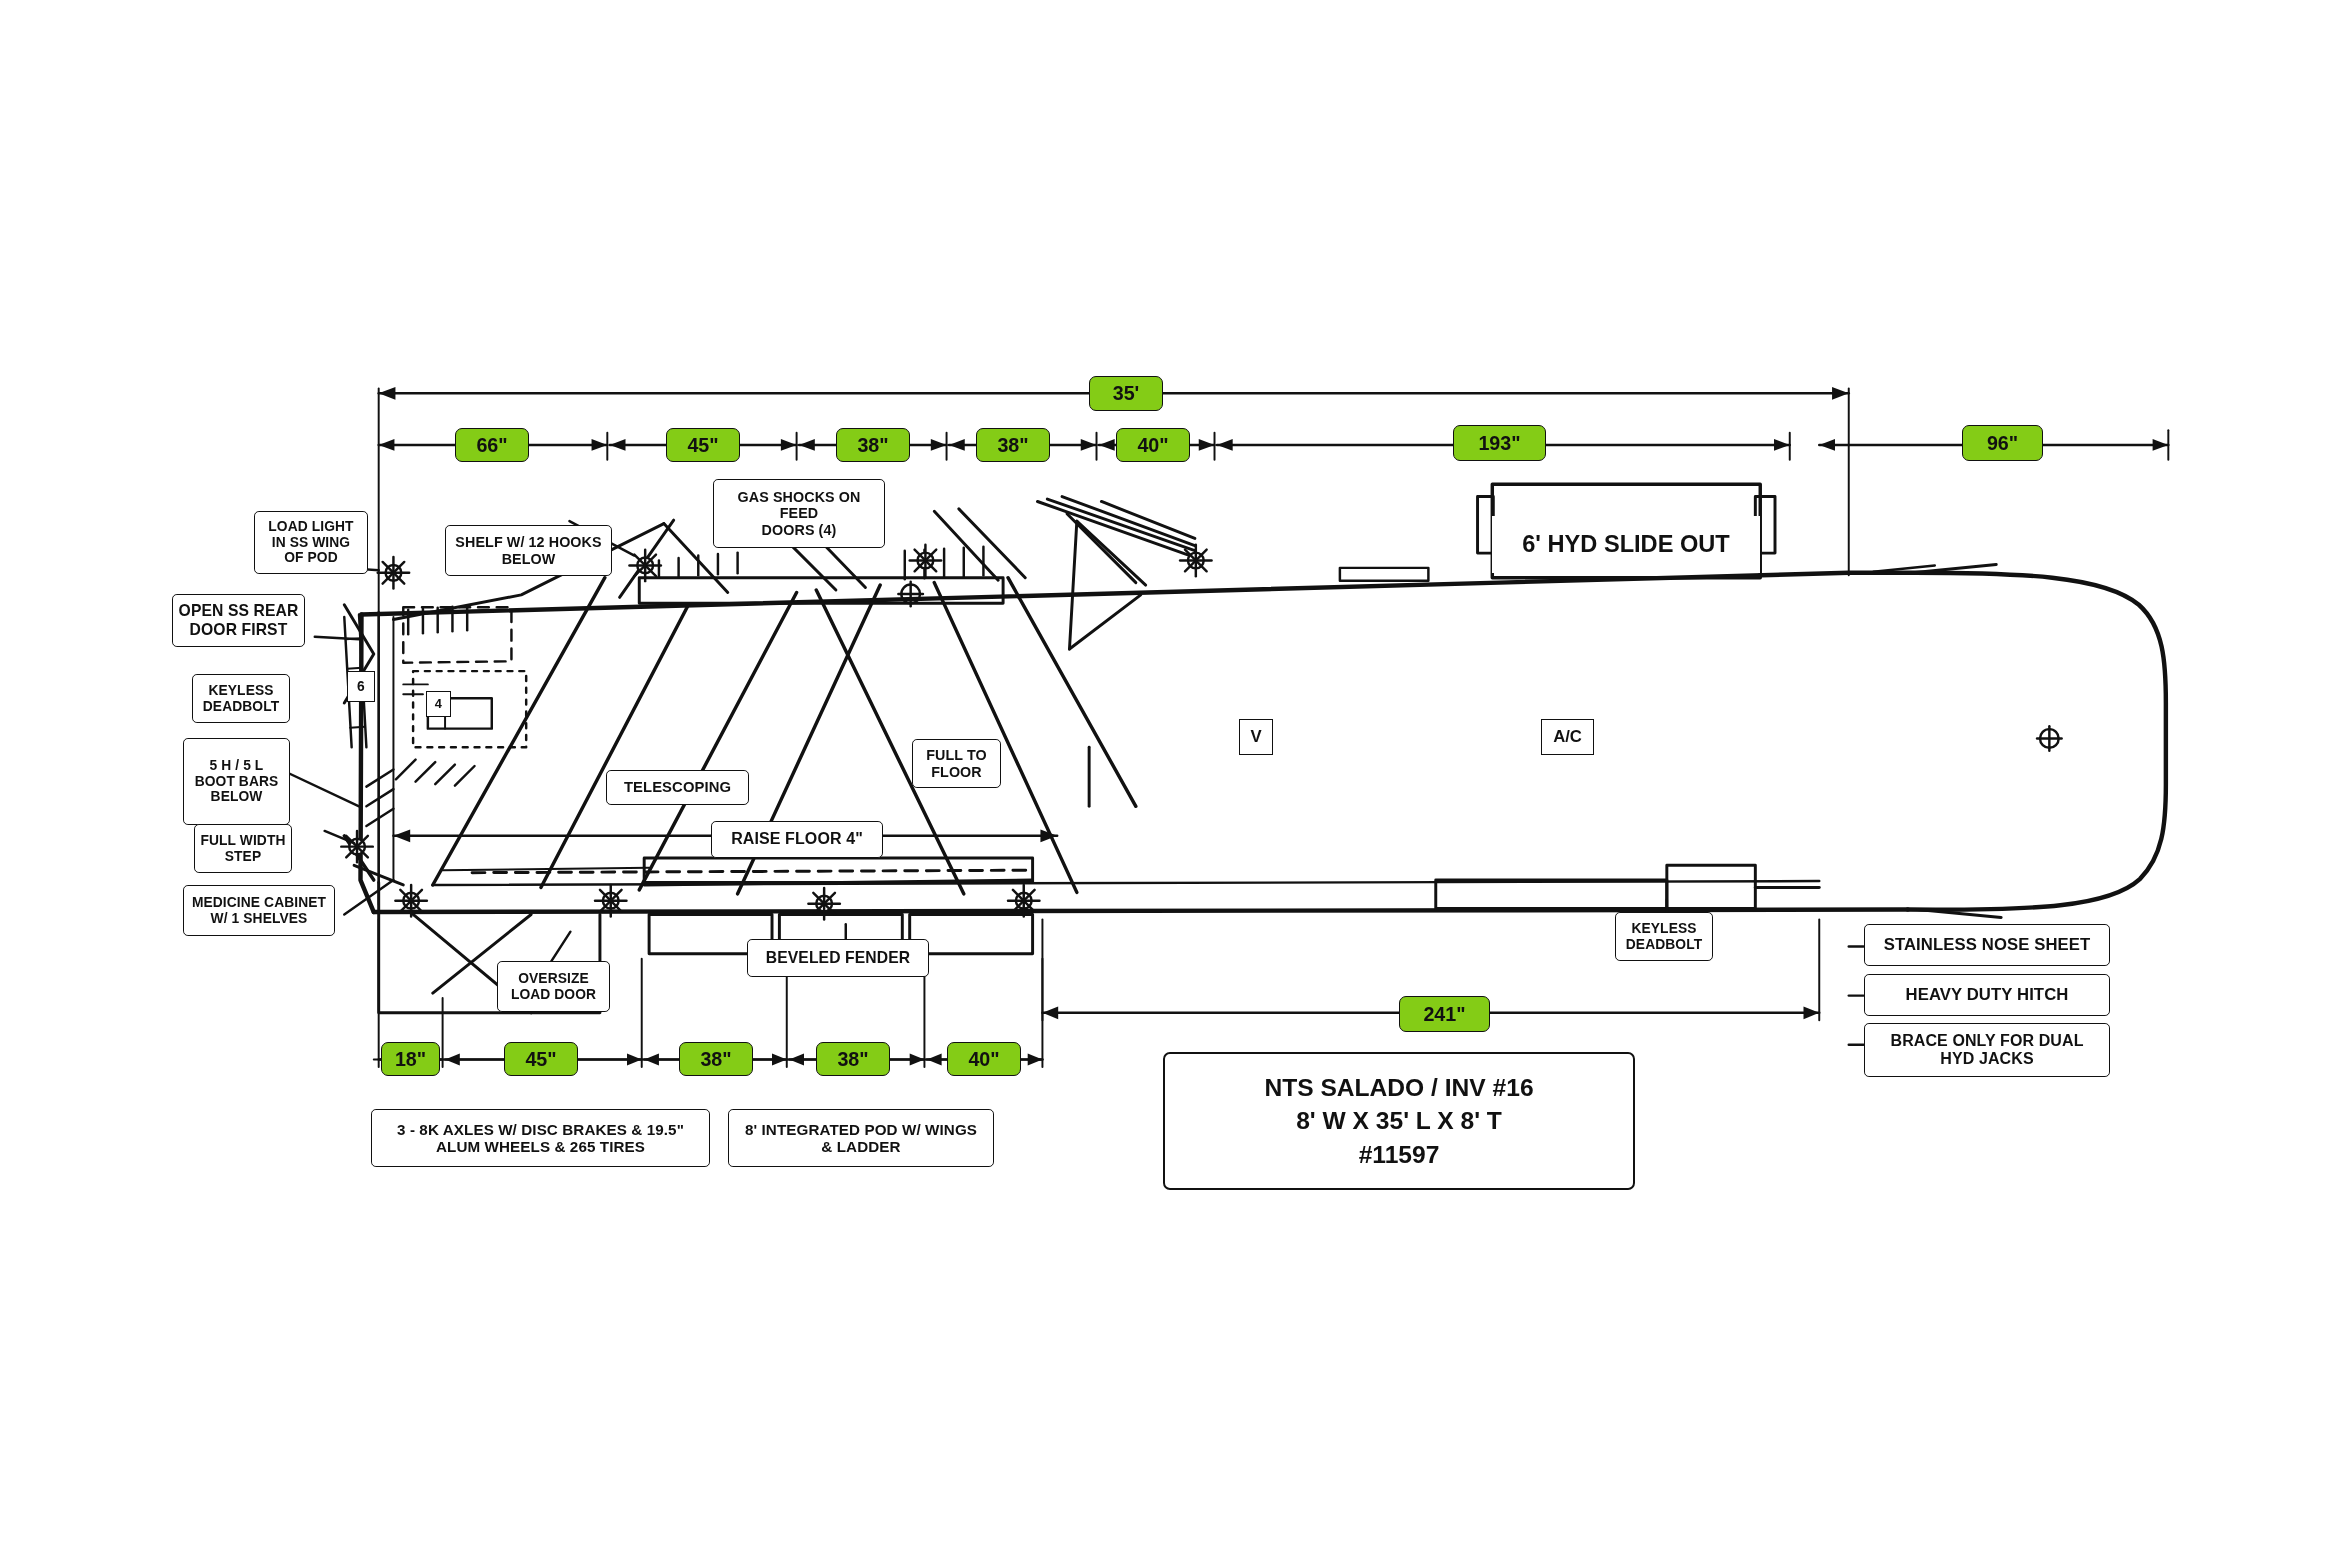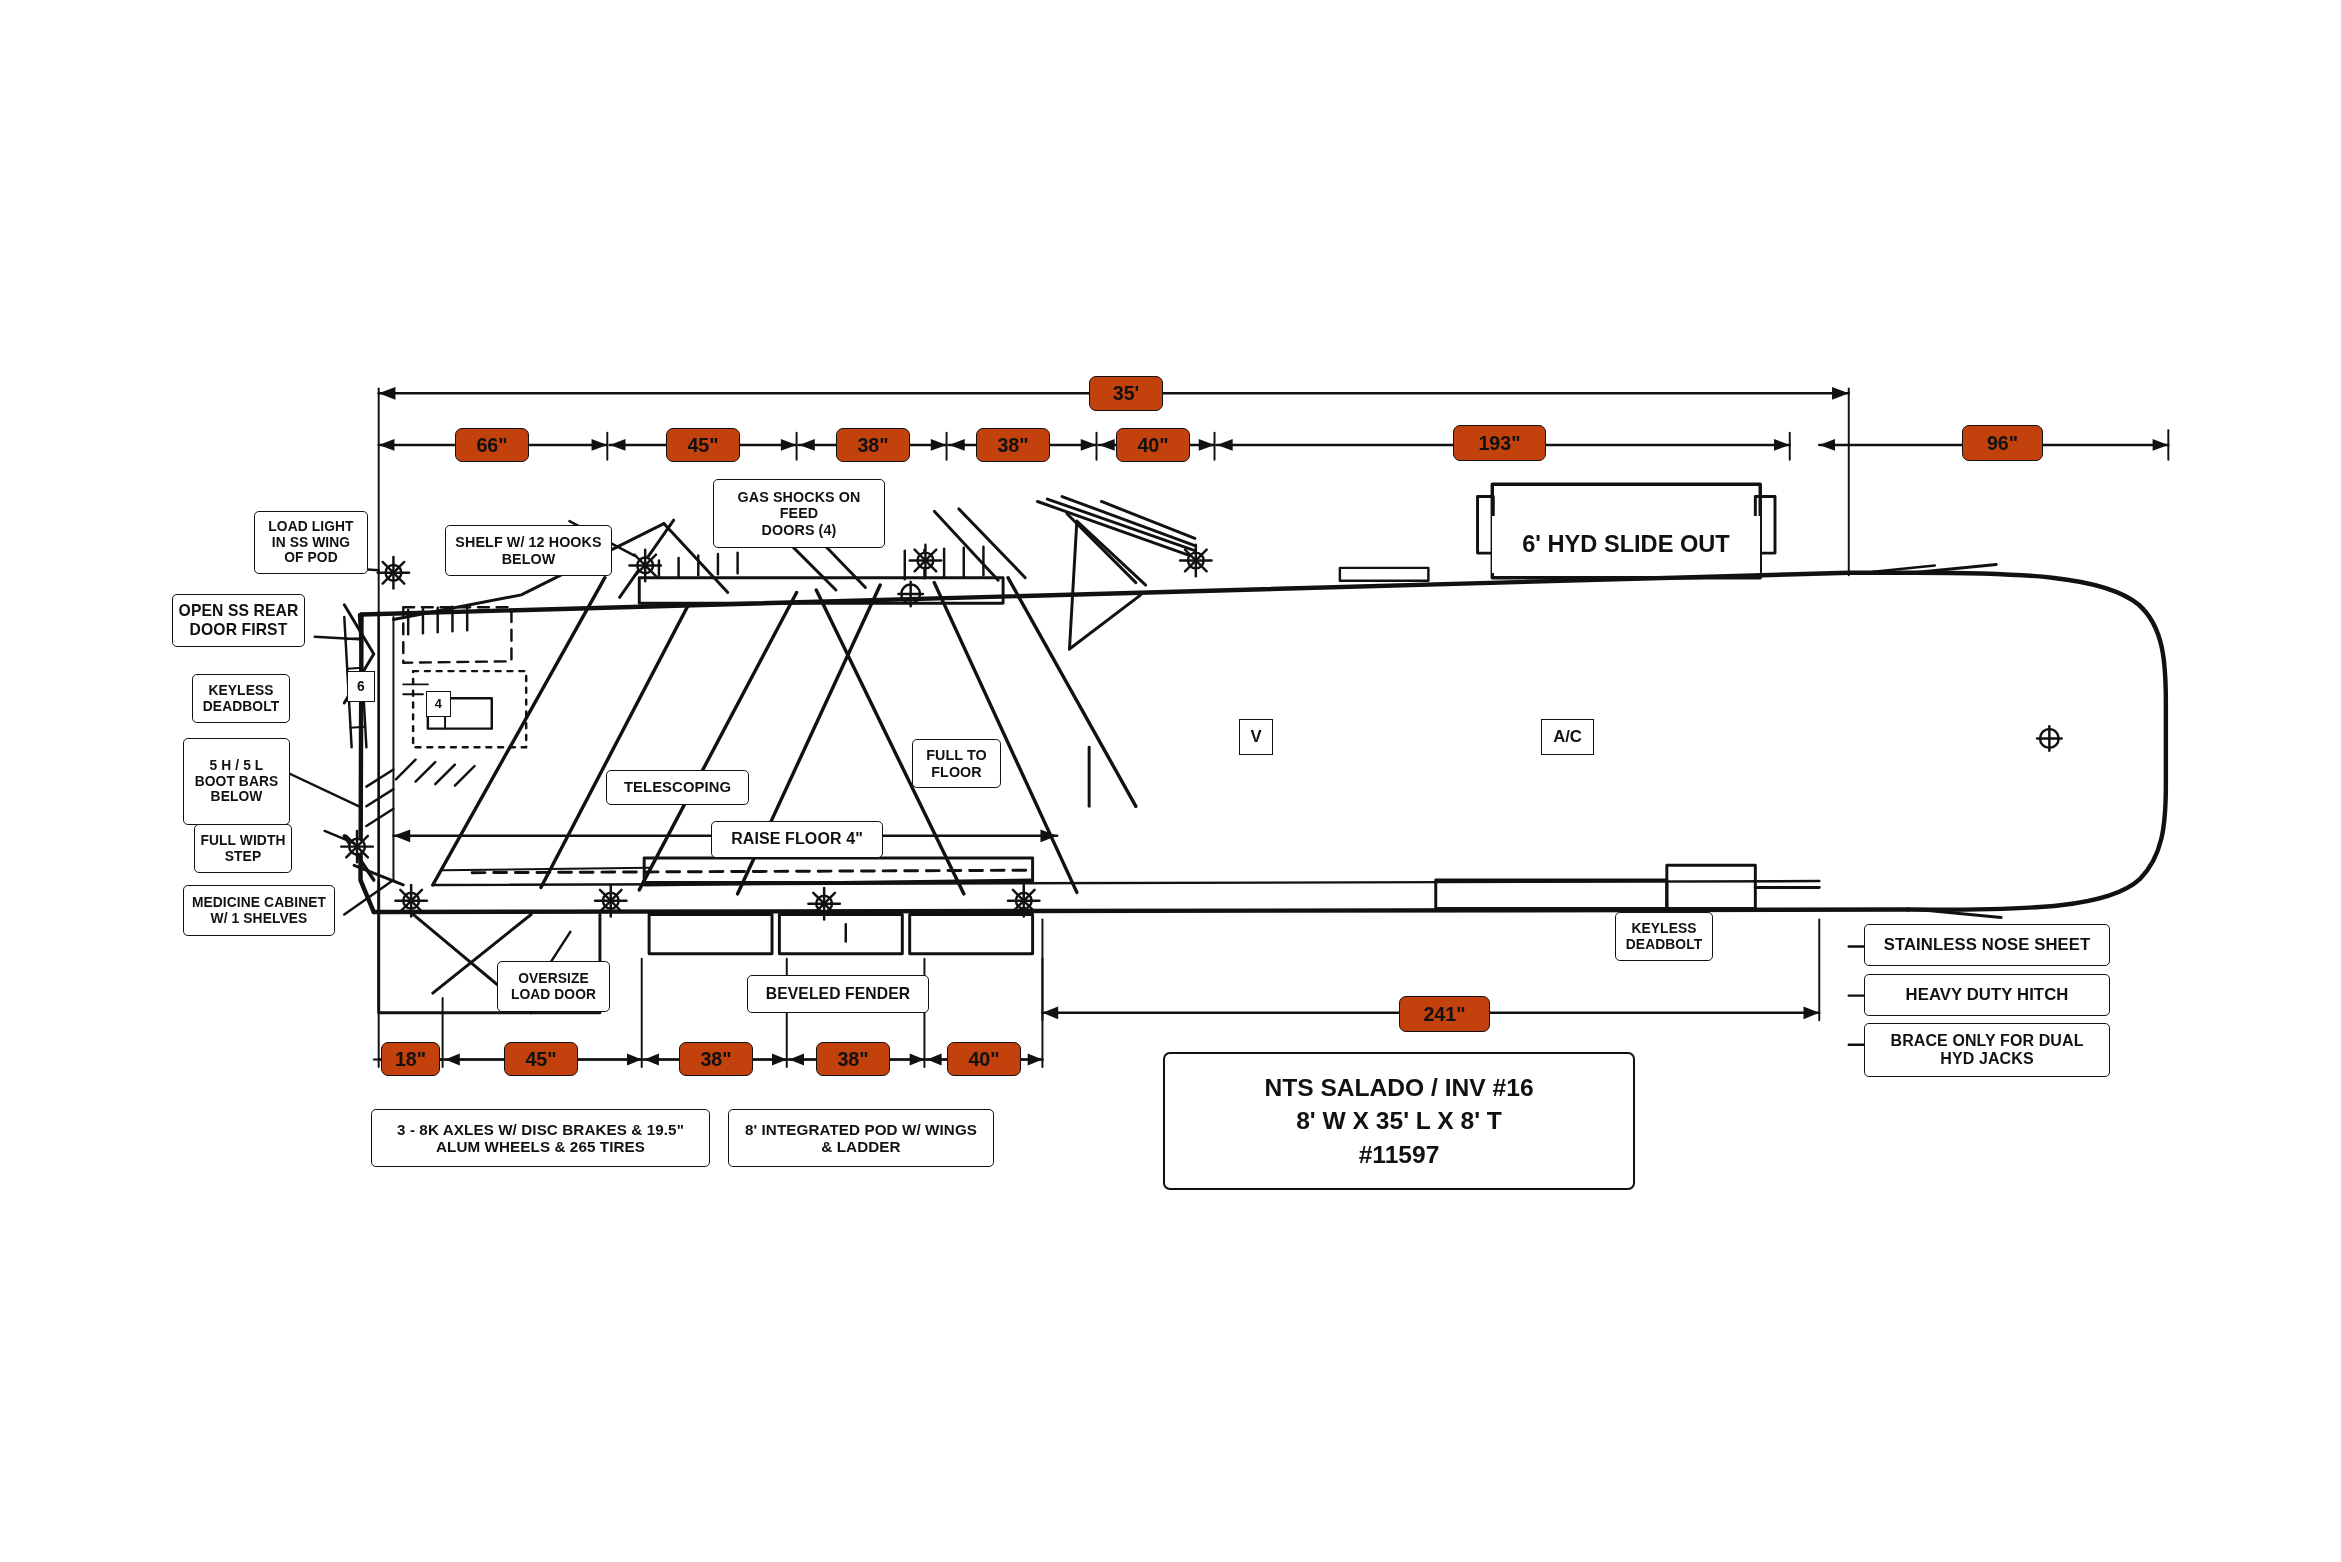--- a/index.html
+++ b/index.html
@@ -39,21 +39,21 @@
     justify-content: center;
     line-height: 1.15;
     padding: 2px 3.9px;
     letter-spacing: 0.1px;
   }
   .dim {
     position: absolute;
     box-sizing: border-box;
     border: 1.5px solid #111;
     border-radius: 7px;
-    background: #c2410c;
+    background: #84cc16;
     color: #111;
     font-weight: bold;
     text-align: center;
     display: flex;
     align-items: center;
     justify-content: center;
     font-size: 19.7px;
   }
   .sq {
     position: absolute;
@@ -453,21 +453,21 @@
   <div class="lbl" style="left:713px; top:479px; width:172px; height:69px; font-size:14.3px; white-space:pre-line;">GAS SHOCKS ON FEED
 DOORS (4)</div>
 
   <div class="lbl" style="left:606px; top:770px; width:143px; height:35px; font-size:14.8px;">TELESCOPING</div>
 
   <div class="lbl" style="left:912px; top:739px; width:89px; height:49px; font-size:14.3px; white-space:pre-line;">FULL TO
 FLOOR</div>
 
   <div class="lbl" style="left:711px; top:821px; width:172px; height:37px; font-size:16px;">RAISE FLOOR 4"</div>
 
-  <div class="lbl" style="left:747px; top:939px; width:182px; height:38px; font-size:15.7px;margin-top:36px;">BEVELED FENDER</div>
+  <div class="lbl" style="left:747px; top:939px; width:182px; height:38px; font-size:15.7px;">BEVELED FENDER</div>
 
   <div class="lbl" style="left:497px; top:961px; width:113px; height:51px; font-size:13.8px; white-space:pre-line;">OVERSIZE
 LOAD DOOR</div>
 
   <div class="lbl" style="left:1615px; top:912px; width:98px; height:49px; font-size:13.8px; white-space:pre-line;">KEYLESS
 DEADBOLT</div>
 
   <div class="dim" style="left:381px; top:1042px; width:59px; height:34px;">18"</div>
   <div class="dim" style="left:504px; top:1042px; width:74px; height:34px;">45"</div>
   <div class="dim" style="left:679px; top:1042px; width:74px; height:34px;">38"</div>

